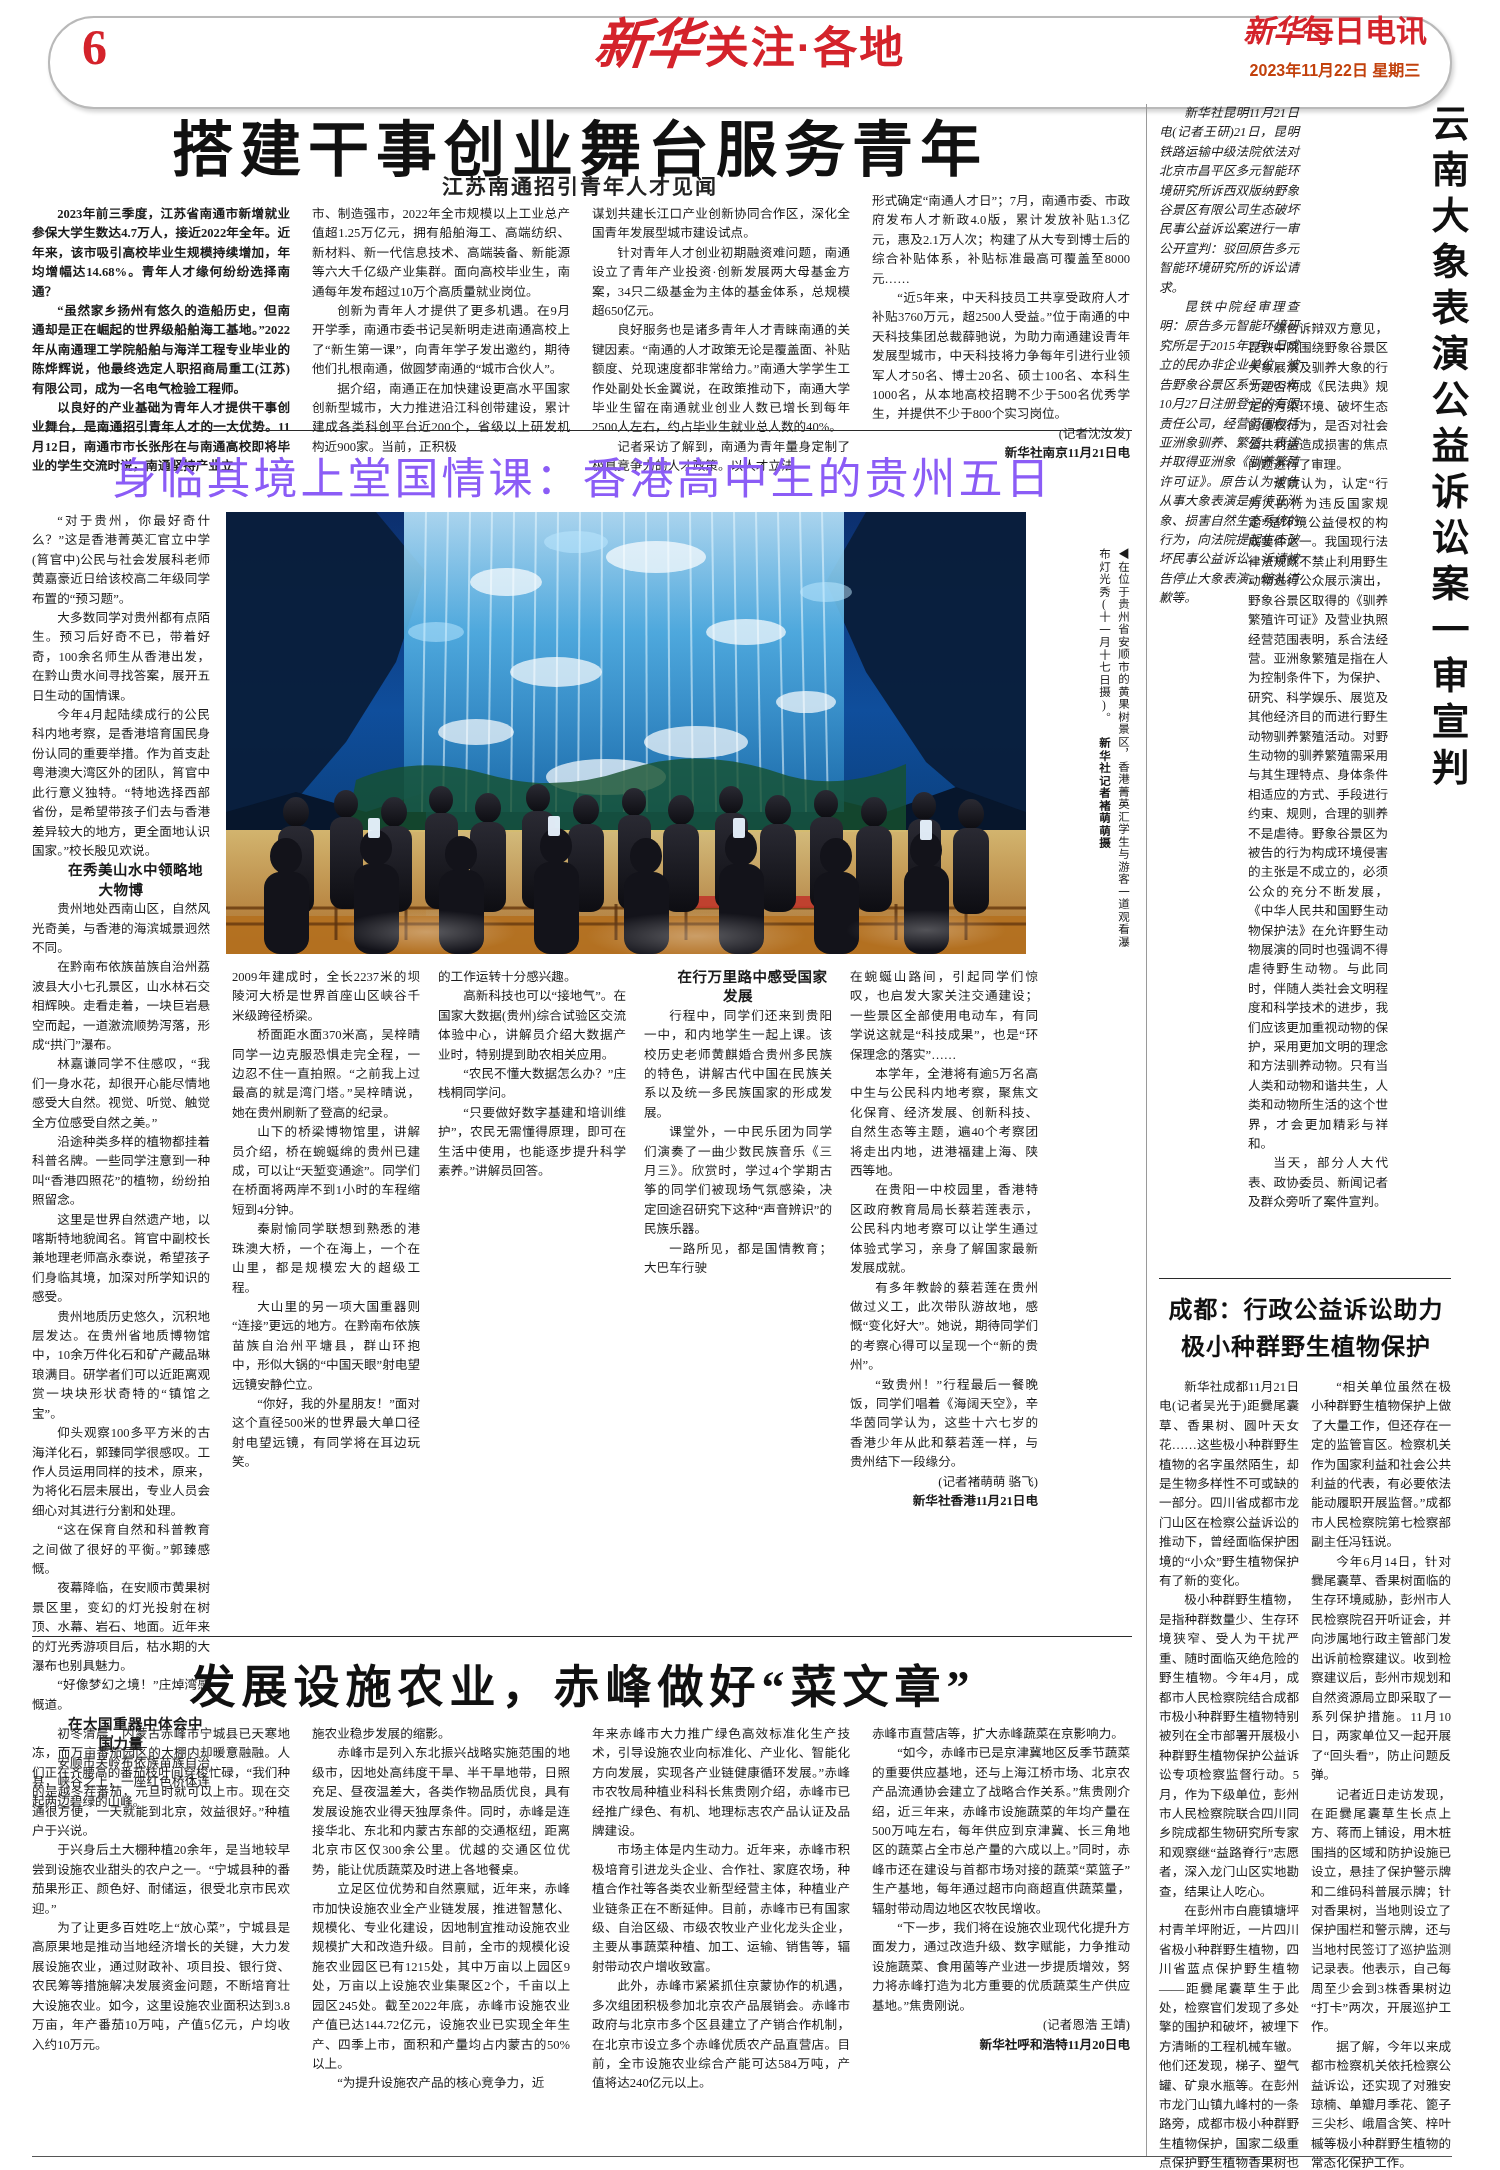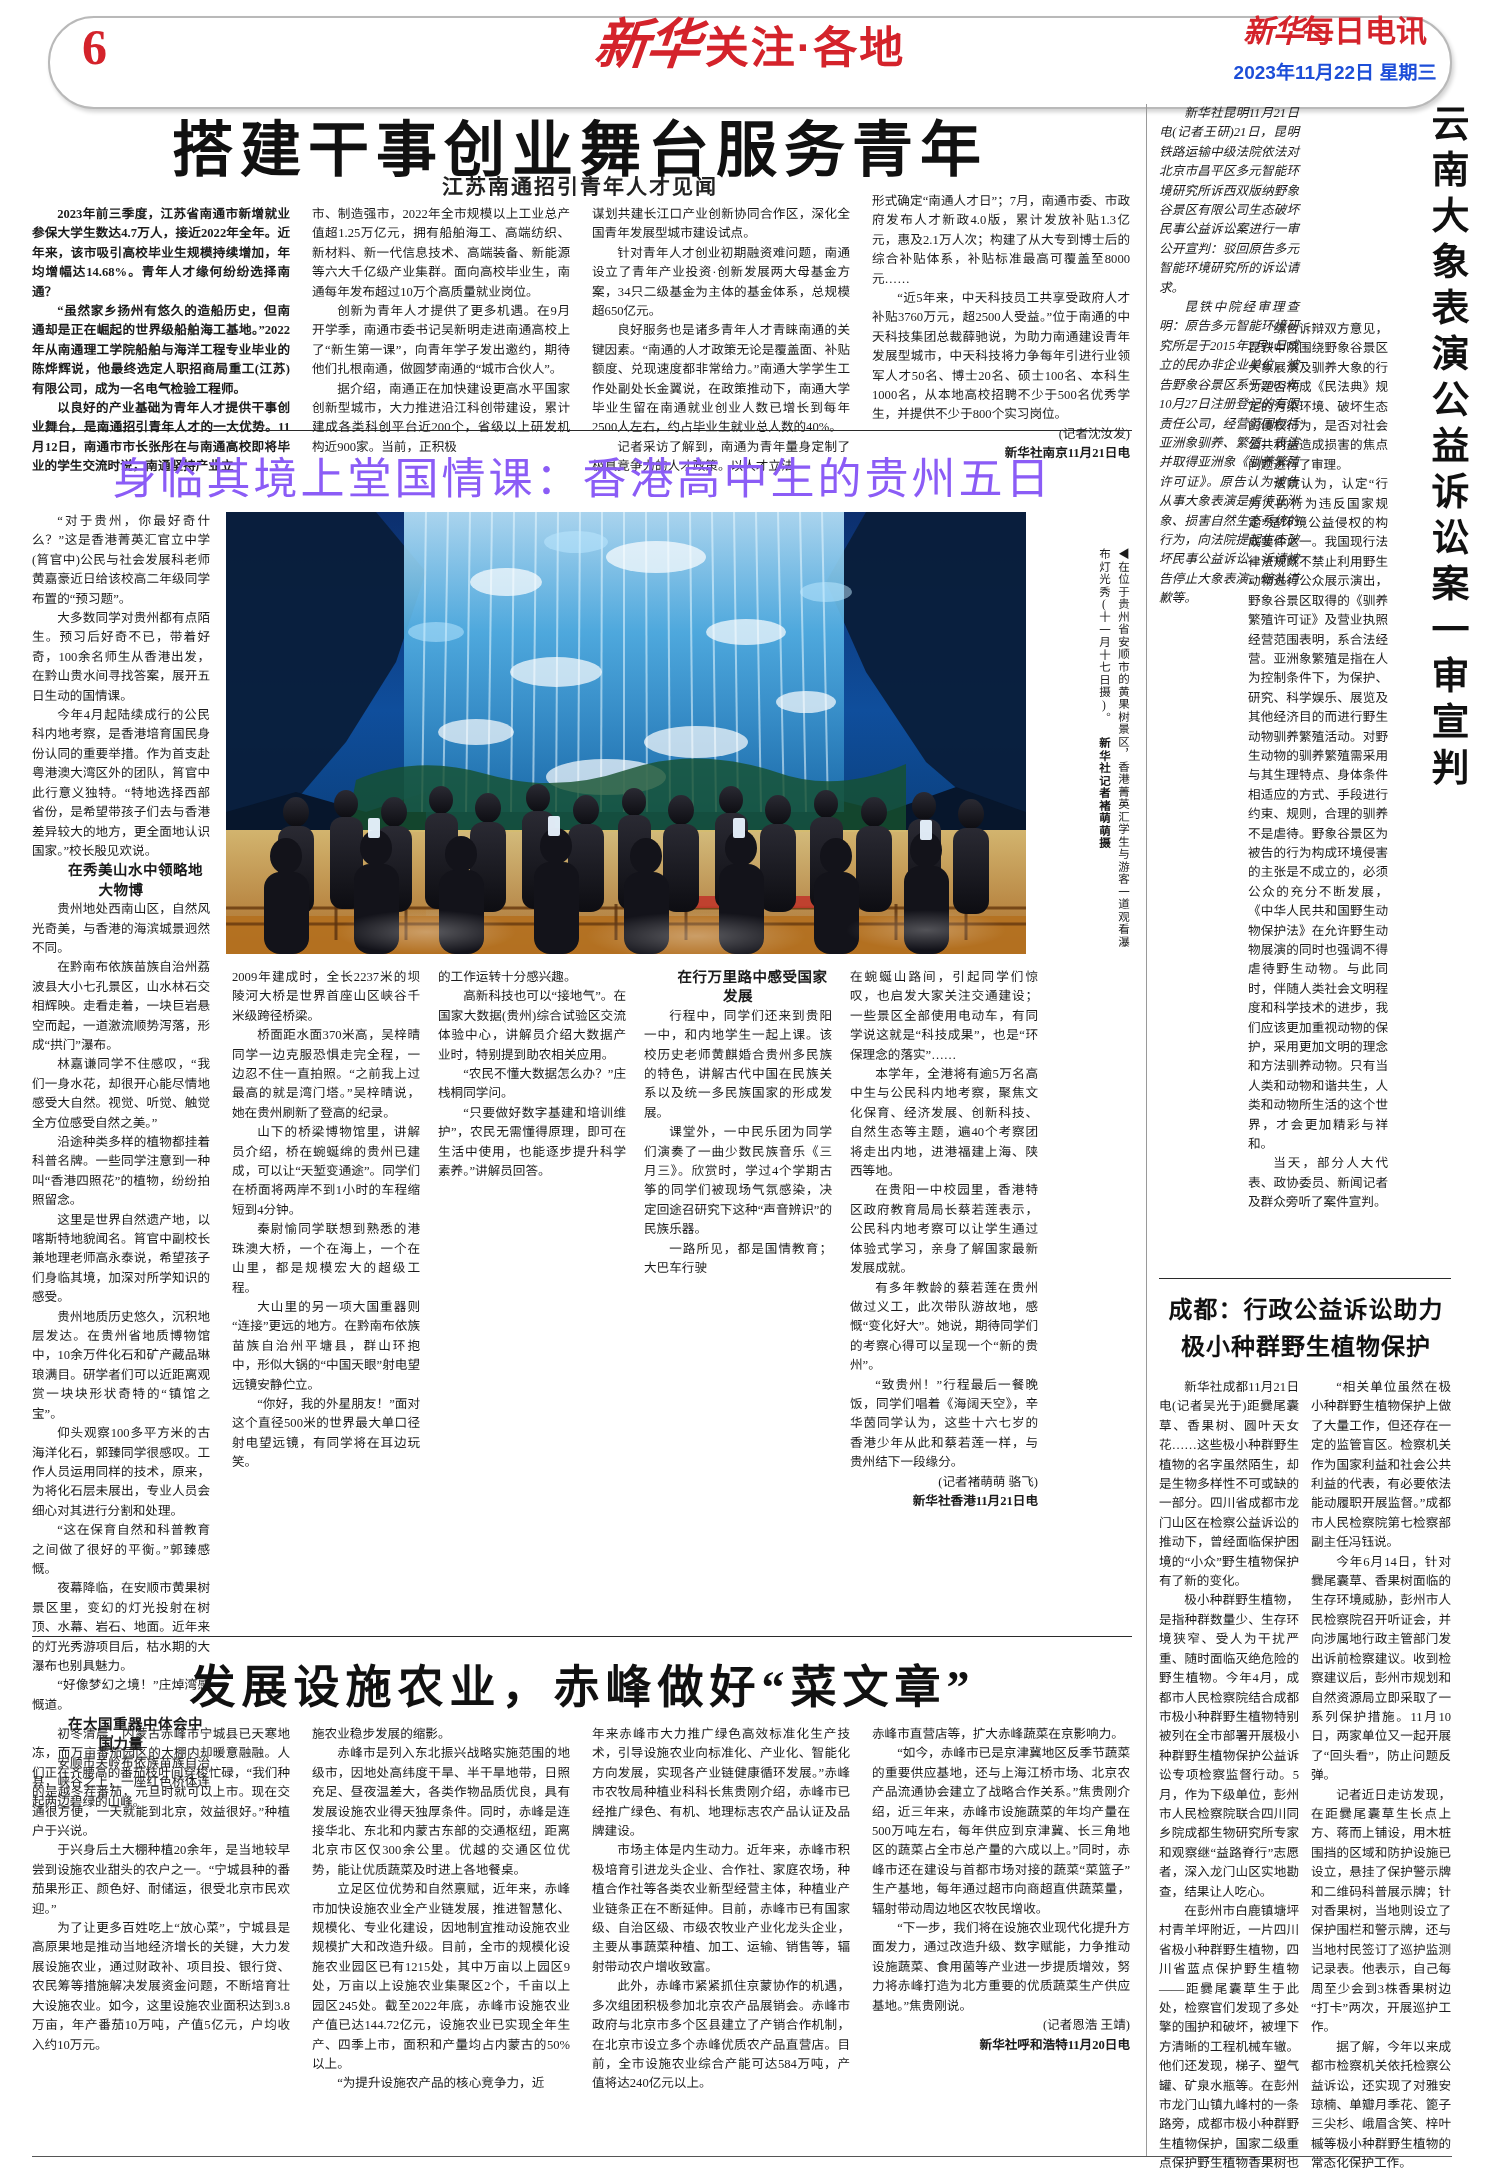--- a/index.html
+++ b/index.html
@@ -78,23 +78,23 @@
     font-size: 31px;
     font-weight: bold;
     color: #d4232b;
     letter-spacing: 0px;
     line-height: 1.15;
     white-space: nowrap;
   }
   .paper-name .cursive { font-style: italic; letter-spacing: -1px; }
   .paper-date {
     font-family: "Liberation Sans", sans-serif;
-    font-size: 19px;
-    font-weight: bold;
-    color: #1d4ed8;
+    font-size: 16px;
+    font-weight: bold;
+    color: #c2410c;
     margin-top: 7px;
     white-space: nowrap;
   }
 
   
   .col-text {
     font-family: "Liberation Serif", "DejaVu Serif", serif;
     font-size: 12.6px;
     line-height: 19.4px;
     text-align: justify;

